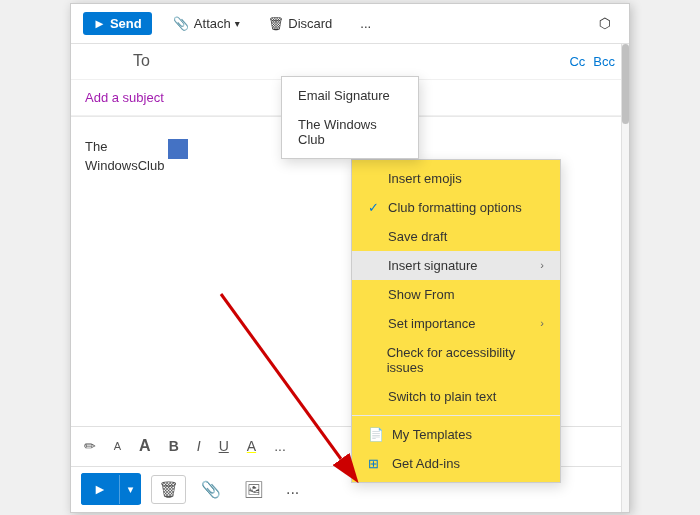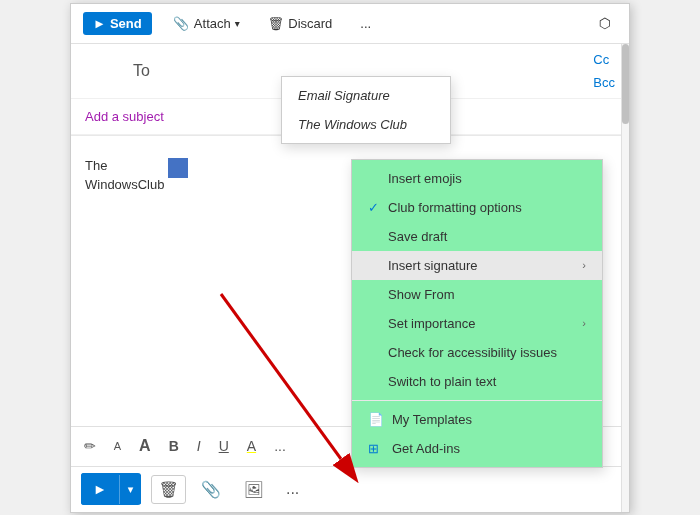--- a/index.html
+++ b/index.html
@@ -74,21 +74,20 @@
       color: #333;
       outline: none;
       border: none;
     }
     .cc-bcc {
       display: flex;
       gap: 8px;
       font-size: 13px;
       color: #0078d4;
       cursor: pointer;
-      flex-direction: column;
     }
     .subject-row {
       padding: 8px 14px;
       font-size: 13px;
       color: #888;
     }
     
     .email-body {
       flex: 1;
       padding: 12px 14px;
@@ -203,22 +202,22 @@
     }
     .action-icon-btn.plain {
       border: none;
       background: transparent;
     }
     
     .context-menu {
       position: absolute;
       left: 280px;
       top: 155px;
-      width: 252px;
-      background: #86efac;
+      width: 210px;
+      background: #fde047;
       border: 1px solid #ccc;
       box-shadow: 2px 4px 12px rgba(0,0,0,0.15);
       z-index: 100;
       padding: 4px 0;
     }
     .menu-item {
       display: flex;
       align-items: center;
       padding: 7px 16px;
       font-size: 13px;
@@ -233,27 +232,26 @@
     .menu-sep {
       height: 1px;
       background: #e8e8e8;
       margin: 4px 0;
     }
     
     .submenu {
       position: absolute;
       left: 210px;
       top: 72px;
-      width: 170px;
+      width: 138px;
       background: #fff;
       border: 1px solid #ccc;
       box-shadow: 2px 4px 12px rgba(0,0,0,0.15);
       z-index: 101;
       padding: 4px 0;
-      font-style: italic;
     }
     .submenu-item {
       padding: 7px 16px;
       font-size: 13px;
       color: #333;
       cursor: pointer;
     }
     
     .red-arrow {
       position: absolute;

